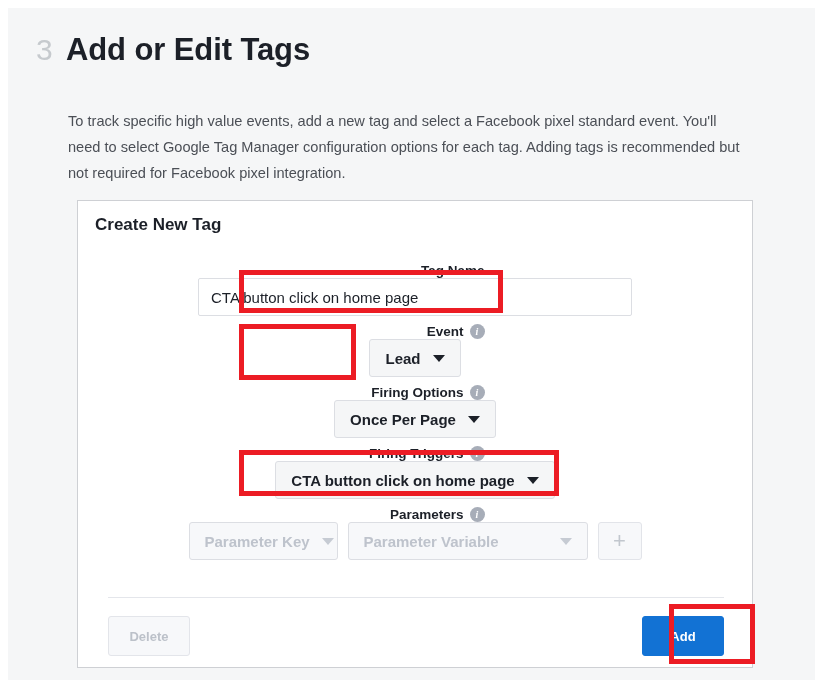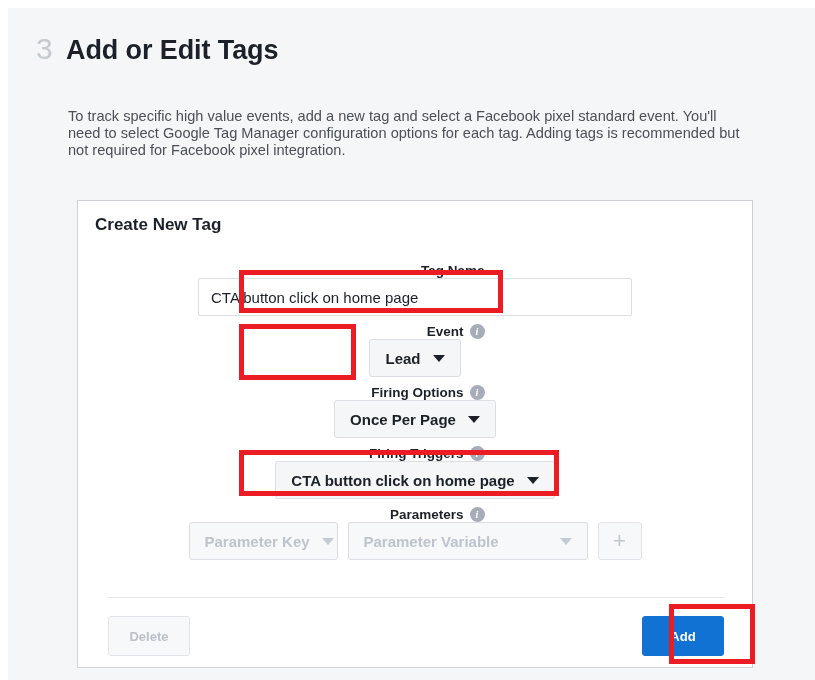--- a/index.html
+++ b/index.html
@@ -33,35 +33,35 @@
     align-items: baseline;
   }
   .step-number {
     font-size: 30px;
     color: #c6cace;
     font-weight: 400;
     line-height: 1;
     width: 30px;
   }
   .step-title {
-    font-size: 27px;
+    font-size: 31px;
     font-weight: bold;
     color: #1c2028;
     line-height: 1;
     letter-spacing: -0.1px;
   }
 
   
   .description {
     position: absolute;
     left: 60px;
     top: 100px;
     width: 680px;
     font-size: 14.6px;
-    line-height: 17px;
+    line-height: 26px;
     color: #4b4f56;
   }
 
   
   .card {
     position: absolute;
     left: 69px;
     top: 192px;
     width: 676px;
     height: 468px;

